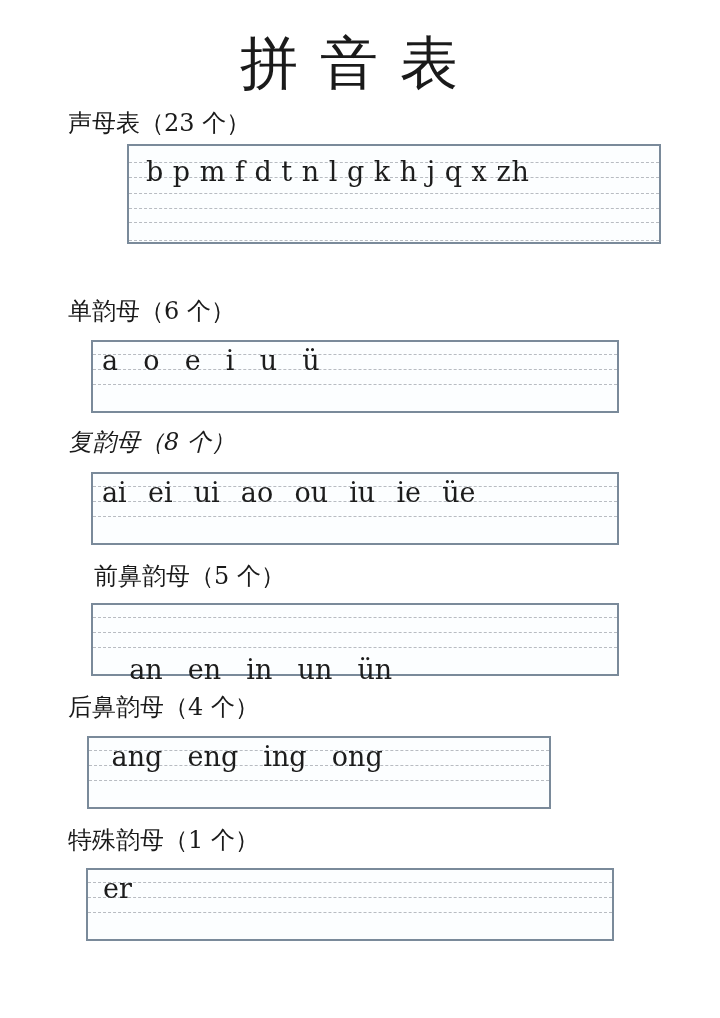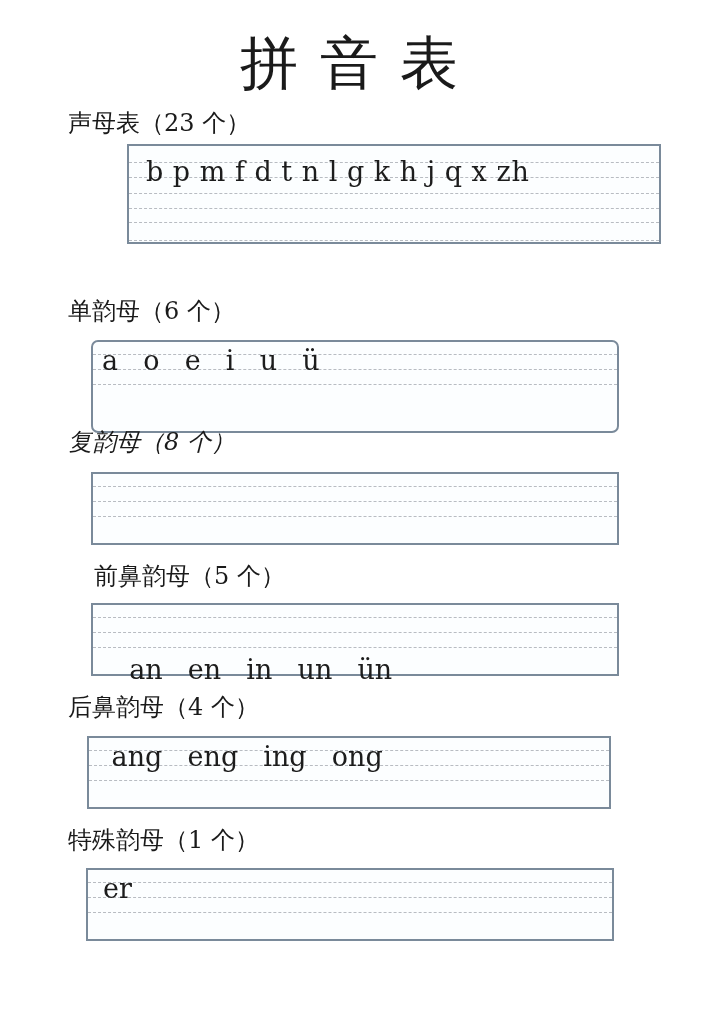--- a/index.html
+++ b/index.html
@@ -27,44 +27,45 @@
   <div class="dline" style="top:16px;"></div>
   <div class="dline" style="top:31px;"></div>
   <div class="dline" style="top:47px;"></div>
   <div class="dline" style="top:62px;"></div>
   <div class="dline" style="top:76px;"></div>
   <div class="dline" style="top:94px;"></div>
   <div class="row" style="top:11px; left:17px; letter-spacing:1px; word-spacing:-1px;">b p m f d t n l g k h j q x zh</div>
 </div>
 
 <div class="section-label" style="top:296px;">单韵母（6 个）</div>
-<div class="box" style="left:91px; top:340px; width:528px; height:93px;border-radius:7px;">
+<div class="box" style="left:91px; top:340px; width:528px; height:73px;">
   <div class="dline" style="top:12px;"></div>
   <div class="dline" style="top:27px;"></div>
   <div class="dline" style="top:42px;"></div>
   <div class="row" style="top:4px; left:9px; word-spacing:4px;">a  o  e  i  u  ü</div>
 </div>
 
 <div class="section-label" style="top:427px;font-style:italic;">复韵母（8 个）</div>
 <div class="box" style="left:91px; top:472px; width:528px; height:73px;">
   <div class="dline" style="top:12px;"></div>
   <div class="dline" style="top:27px;"></div>
   <div class="dline" style="top:42px;"></div>
+  <div class="row" style="top:4px; left:9px; word-spacing:2px;">ai  ei  ui  ao  ou  iu  ie  üe</div>
 </div>
 
 <div class="section-label" style="top:561px;margin-left:26px;">前鼻韵母（5 个）</div>
 <div class="box" style="left:91px; top:603px; width:528px; height:73px;">
   <div class="dline" style="top:12px;"></div>
   <div class="dline" style="top:27px;"></div>
   <div class="dline" style="top:42px;"></div>
   <div class="row" style="top:5px; left:11px; word-spacing:4px;margin-top:45px;">  an  en  in  un  ün</div>
 </div>
 
 <div class="section-label" style="top:692px;">后鼻韵母（4 个）</div>
-<div class="box" style="left:87px; top:736px; width:524px; height:73px;">
+<div class="box" style="left:87px; top:736px; width:464px; height:73px;">
   <div class="dline" style="top:12px;"></div>
   <div class="dline" style="top:27px;"></div>
   <div class="dline" style="top:42px;"></div>
   <div class="row" style="top:4px; left:10px; word-spacing:4px;"> ang  eng  ing  ong</div>
 </div>
 
 <div class="section-label" style="top:825px;">特殊韵母（1 个）</div>
 <div class="box" style="left:86px; top:868px; width:528px; height:73px;">
   <div class="dline" style="top:12px;"></div>
   <div class="dline" style="top:27px;"></div>

